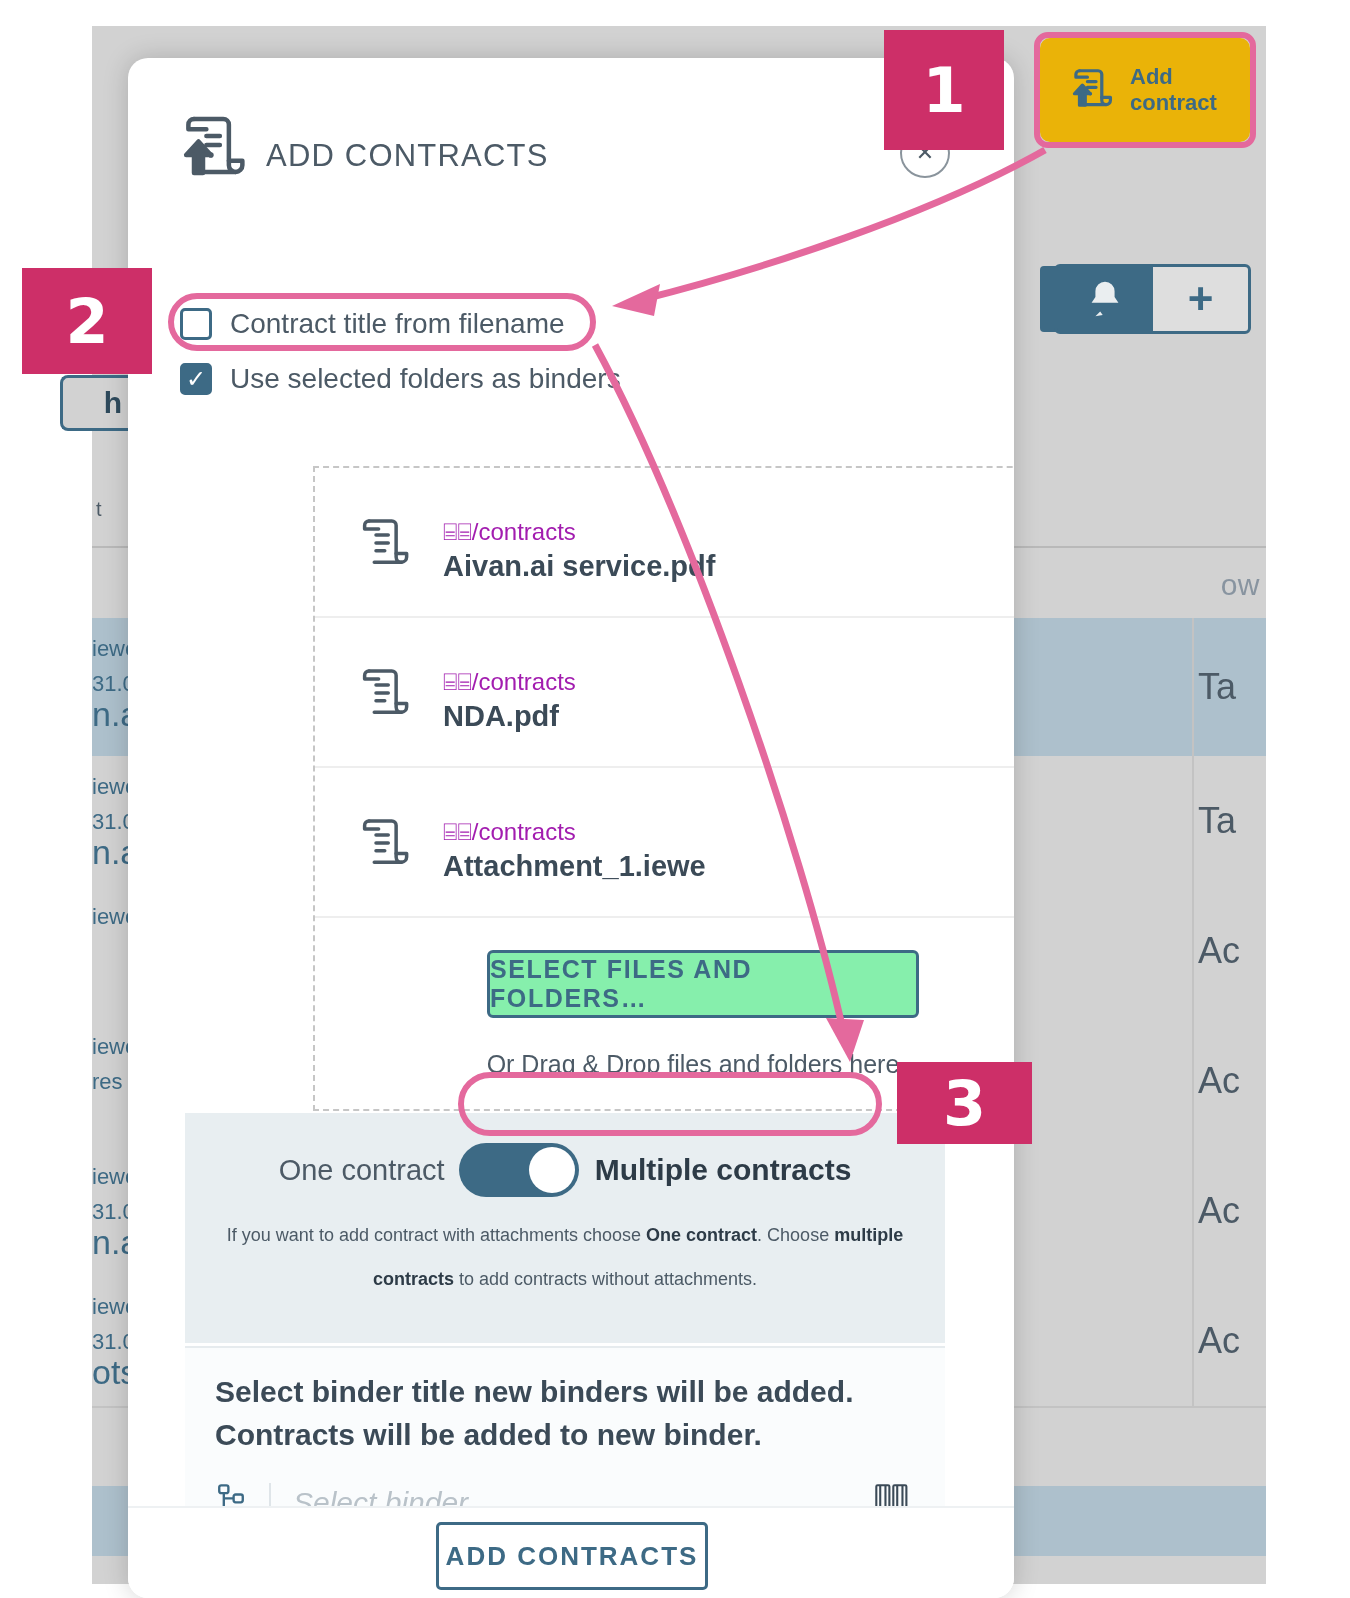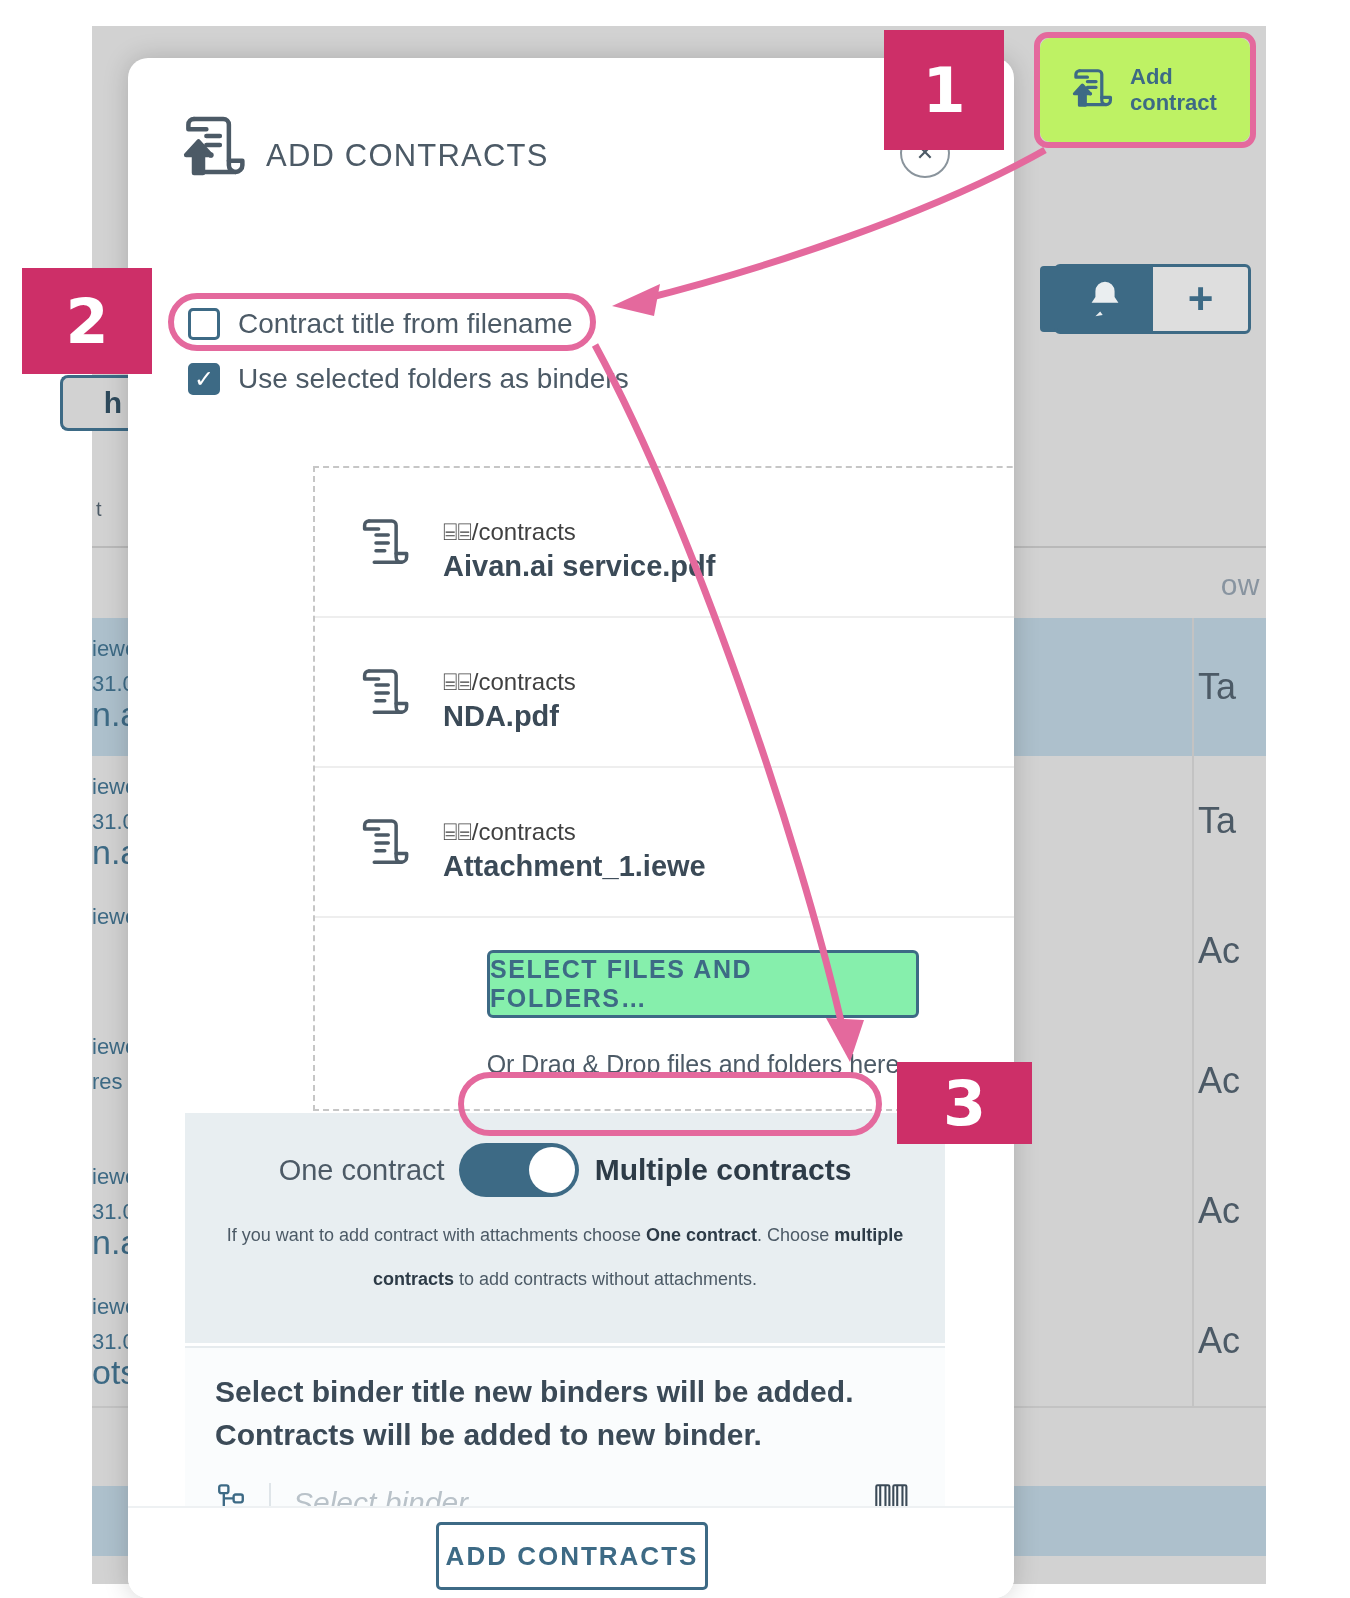--- a/index.html
+++ b/index.html
@@ -33,31 +33,31 @@
 
   
   .modal{position:absolute;left:128px;top:58px;width:886px;height:1540px;background:#ffffff;border-radius:20px;
          box-shadow:0 0 26px rgba(0,0,0,.18);overflow:hidden;}
   .modal-head{position:absolute;left:0;top:0;width:886px;height:150px;}
   .modal-icon{position:absolute;left:48px;top:52px;}
   .modal-title{position:absolute;left:138px;top:80px;color:#4c5a66;font-size:31px;letter-spacing:1.2px;}
   .close-btn{position:absolute;left:772px;top:70px;width:46px;height:46px;border:2px solid #8a949c;border-radius:50%;
      display:flex;align-items:center;justify-content:center;color:#4c5a66;font-size:22px;font-weight:bold;background:#fff;}
 
-  .chk-row{position:absolute;left:60px;display:flex;align-items:center;gap:18px;}
+  .chk-row{position:absolute;left:52px;display:flex;align-items:center;gap:18px;}
   .chk-box{width:32px;height:32px;border:3px solid #3d6a85;border-radius:5px;box-sizing:border-box;background:#fff;}
   .chk-box.on{background:#3d6a85;color:#fff;display:flex;align-items:center;justify-content:center;font-size:24px;font-weight:bold;border-color:#3d6a85;}
   .chk-box.off-dis{border-color:#cfd6db;}
   .chk-lbl{color:#4c5a66;font-size:28px;}
   .chk-lbl.dis{color:#c3ccd3;}
 
   .drop{position:absolute;left:185px;top:408px;width:760px;height:645px;border:2px dashed #c6c6c6;box-sizing:border-box;background:#fff;}
   .file-row{position:relative;height:148px;border-bottom:2px solid #eeeeee;}
   .file-ico{position:absolute;left:40px;top:44px;}
-  .file-path{position:absolute;left:128px;top:50px;color:#404040;font-size:24px;}
+  .file-path{position:absolute;left:128px;top:50px;color:#a21caf;font-size:24px;}
   .file-name{position:absolute;left:128px;top:82px;color:#3b4a57;font-size:29px;font-weight:bold;}
 
   .sel-files-wrap{position:relative;height:200px;}
   .sel-files-btn{position:absolute;left:172px;top:32px;width:432px;height:68px;border:3px solid #3d6a85;border-radius:6px;
         background:#86efac;color:#3d6a85;font-size:25px;font-weight:bold;letter-spacing:1.6px;display:flex;align-items:center;justify-content:center;box-sizing:border-box;}
   .drag-text{position:absolute;left:0;right:0;top:132px;text-align:center;color:#4c5a66;font-size:25px;}
 
   .toggle-band{position:absolute;left:57px;top:1055px;width:760px;height:230px;background:#e8eef1;}
   .tg-row{position:absolute;left:0;right:0;top:30px;display:flex;align-items:center;justify-content:center;gap:0;}
   .tg-left{color:#4c5a66;font-size:29px;margin-right:14px;}
@@ -270,21 +270,21 @@
 </svg>
 
 <div class="hl" id="hl-add"></div>
 <div class="hl" id="hl-chk"></div>
 <div class="hl" id="hl-tg"></div>
 
 <div class="badge" id="badge1">1</div>
 <div class="badge" id="badge2">2</div>
 <div class="badge" id="badge3">3</div>
 
-<div style="position:absolute;left:1040px;top:38px;width:210px;height:104px;background:#bef264;border-radius:10px;display:flex;align-items:center;gap:16px;padding-left:28px;box-sizing:border-box;">
+<div style="position:absolute;left:1040px;top:38px;width:210px;height:104px;background:#eab308;border-radius:10px;display:flex;align-items:center;gap:16px;padding-left:28px;box-sizing:border-box;">
   <span>
     <svg width="46" height="46" viewBox="0 0 64 64" fill="none" stroke="#3d6a85" stroke-width="4.5" stroke-linecap="round" stroke-linejoin="round">
       <path d="M16 8h26a5 5 0 0 1 5 5v36a6 6 0 0 0 6 6H22"></path>
       <path d="M16 8a5 5 0 0 0-5 5v4h16"></path>
       <path d="M53 55a6 6 0 0 0 6-6v-4H47"></path>
       <path d="M27 23h12M27 31h12"></path>
       <circle cx="31" cy="40" r="2.5" fill="#3d6a85" stroke="none"></circle>
       <path d="M16 56V40h-7l11-12 11 12h-7v16z" fill="#3d6a85" stroke="#3d6a85"></path>
     </svg>
   </span>

